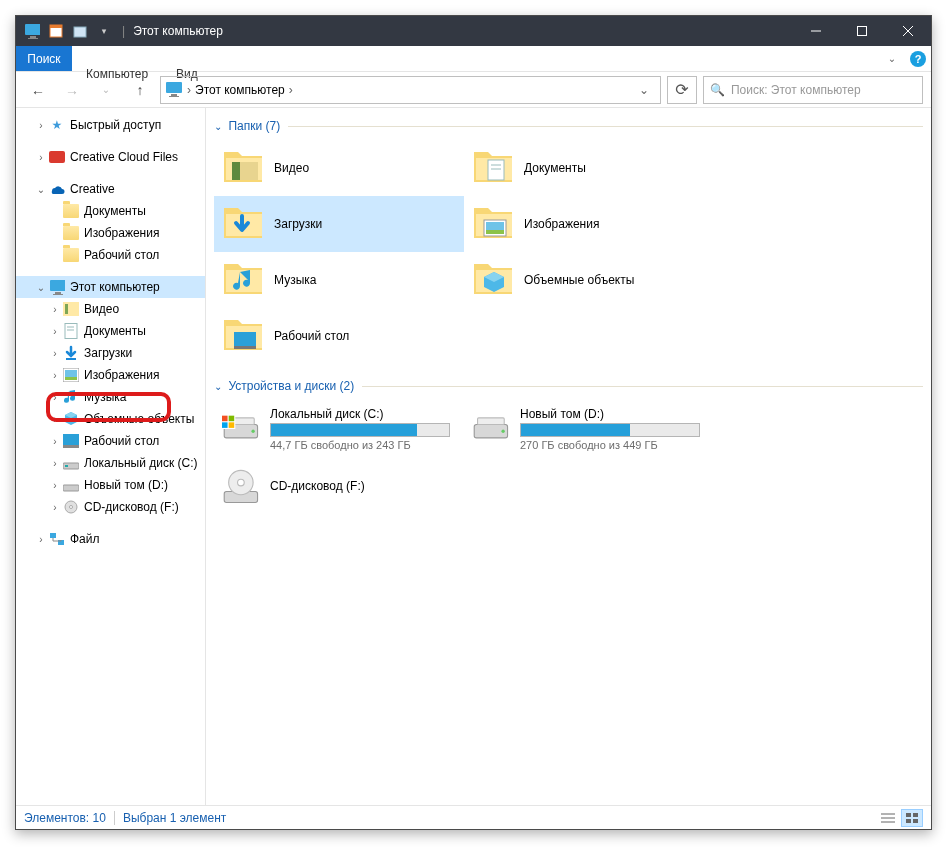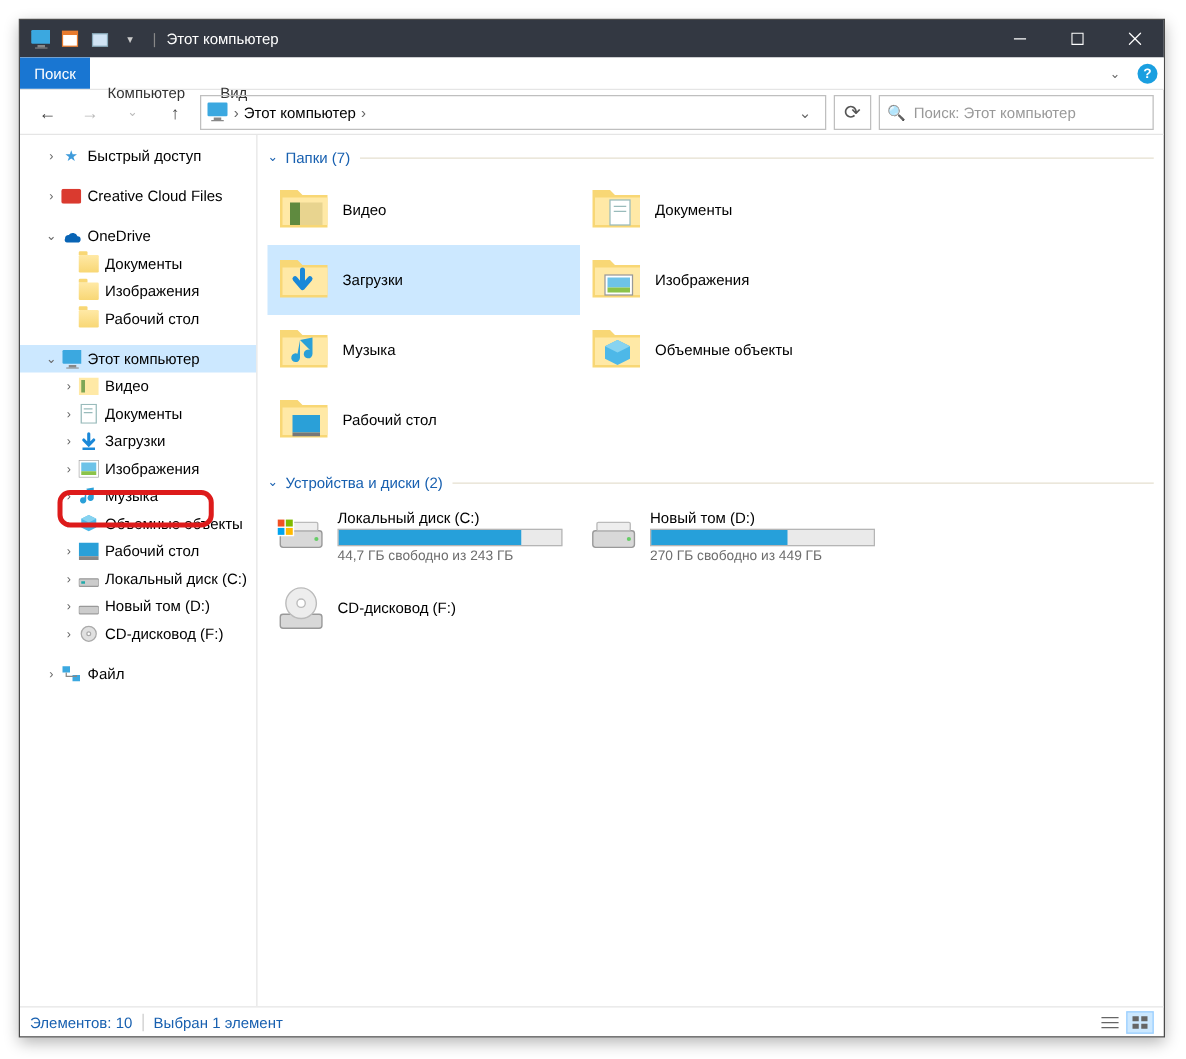--- a/index.html
+++ b/index.html
@@ -195,21 +195,21 @@
           <span>Creative Cloud Files</span>
         </div>
       <div class="tree-sep"></div>
       <div class="tree-item lvl1">
           <span class="chev">⌄</span>
           <span class="icn">
             <svg width="16" height="12">
               <path d="M3 8 a3 3 0 0 1 3-3 a4 4 0 0 1 7 1 a2.5 2.5 0 0 1 0 5 h-8 a2 2 0 0 1-2-3" fill="#0864b5"></path>
             </svg>
           </span>
-          <span>OneDrive</span>
+          <span>Creative</span>
         </div>
       <div class="tree-item lvl2">
           <span class="chev"></span>
           <span class="icn">
             <span class="folder-yellow"></span>
           </span>
           <span>Документы</span>
         </div>
       <div class="tree-item lvl2">
           <span class="chev"></span>

